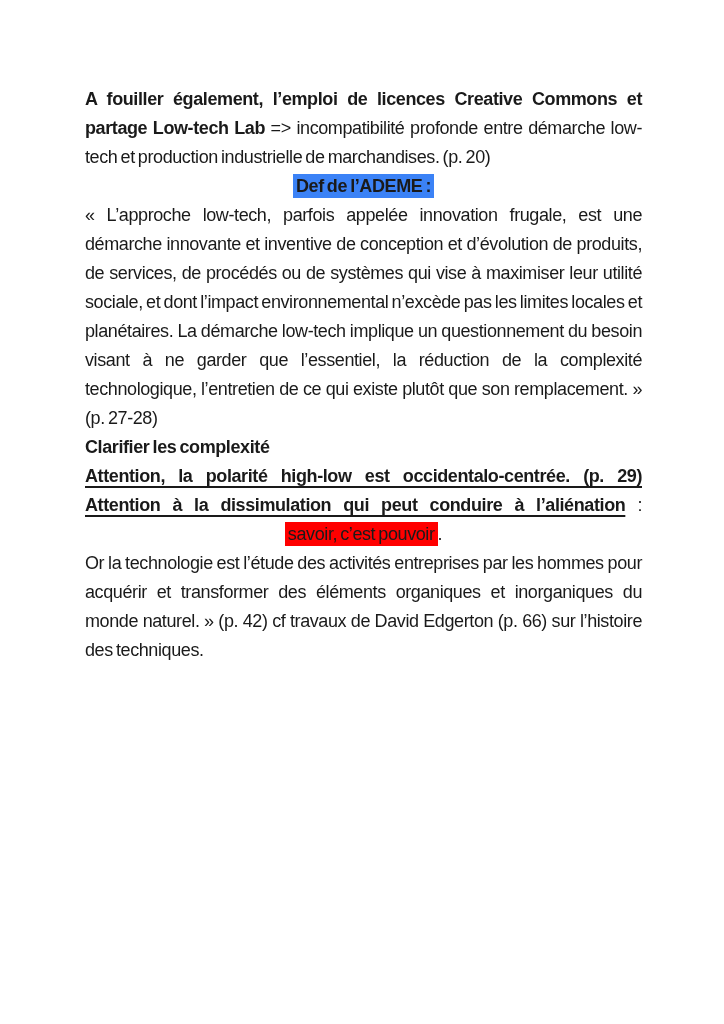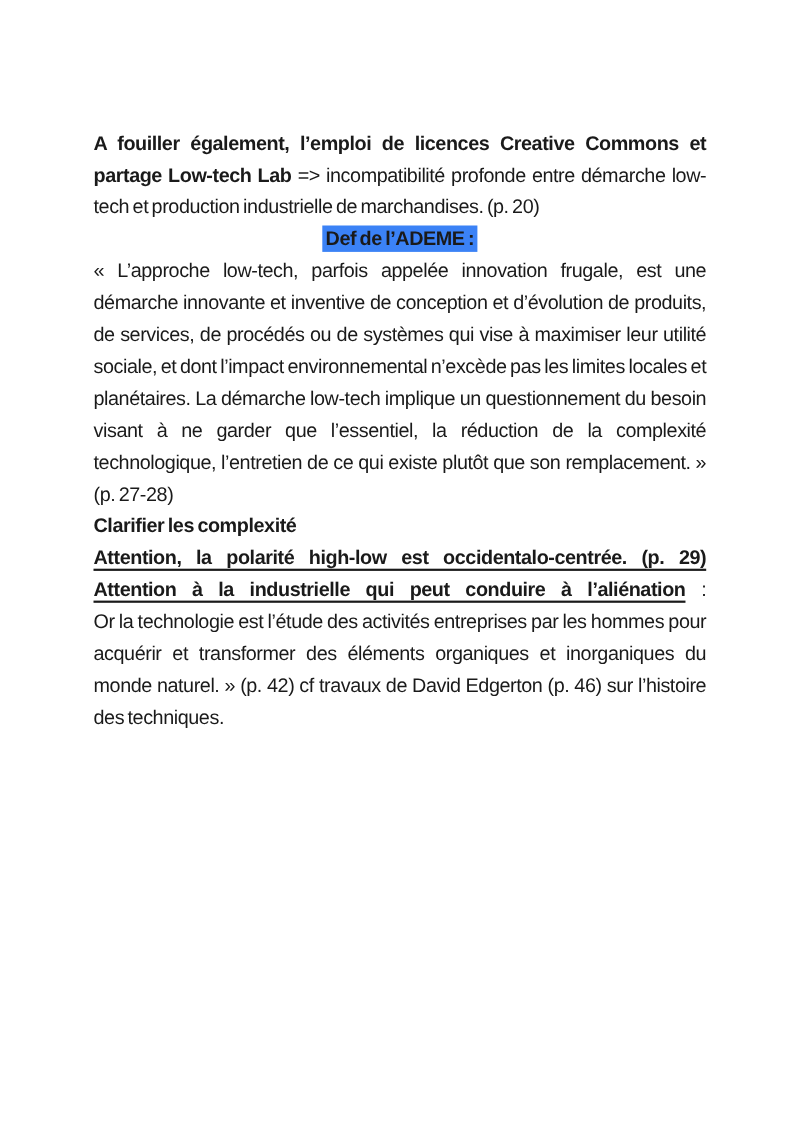--- a/index.html
+++ b/index.html
@@ -7,21 +7,21 @@
     padding: 0;
     background: #e8e8e8;
   }
   .page {
     position: relative;
     width: 724px;
     height: 1024px;
     margin: 0 auto;
     background: #ffffff;
     box-sizing: border-box;
-    padding: 116px 82px 0 85px;
+    padding: 85px 82px 0 85px;
     font-family: "Liberation Sans", "DejaVu Sans", sans-serif;
     font-size: 18px;
     line-height: 29px;
     color: #1a1a1a;
     letter-spacing: -0.4px;
     word-spacing: -1.5px;
     overflow: hidden;
   }
   .page p {
     margin: 0;
@@ -73,20 +73,23 @@
     <span class="italic">« L’approche low-tech, parfois appelée innovation frugale, est une démarche innovante et inventive de conception et d’évolution de produits, de services, de procédés ou de systèmes qui vise à maximiser leur utilité sociale, et dont l’impact environnemental n’excède pas les limites locales et planétaires. La démarche low-tech implique un questionnement du besoin visant à ne garder que l’essentiel, la réduction de la complexité technologique, l’entretien de ce qui existe plutôt que son remplacement. »</span><span> (p. 27-28)</span>
   </p>
 
   <p class="bold mt-gap">Clarifier les complexité</p>
 
   <p class="fill-line">
     <span class="uline">Attention, la polarité high-low est occidentalo-centrée. (p. 29)</span>
   </p>
 
   <p class="fill-line">
-    <span class="uline">Attention à la industrielle qui peut conduire à l’aliénation</span><span> :</span>
+    <span class="uline">Attention à la dissimulation qui peut conduire à l’aliénation</span><span> :</span>
   </p>
 
 
+  <p class="center">
+    <span class="hl-red">savoir, c’est pouvoir</span><span>.</span>
+  </p>
 
-  <p class="justify">Or la technologie est l’étude des activités entreprises par les hommes pour acquérir et transformer des éléments organiques et inorganiques du monde naturel. » (p. 42) cf travaux de David Edgerton (p. 46) sur l’histoire des techniques.</p>
+  <p class="justify">Or la technologie est l’étude des activités entreprises par les hommes pour acquérir et transformer des éléments organiques et inorganiques du monde naturel. » (p. 42) cf travaux de David Edgerton (p. 66) sur l’histoire des techniques.</p>
 
 </div>
 
 </body></html>

